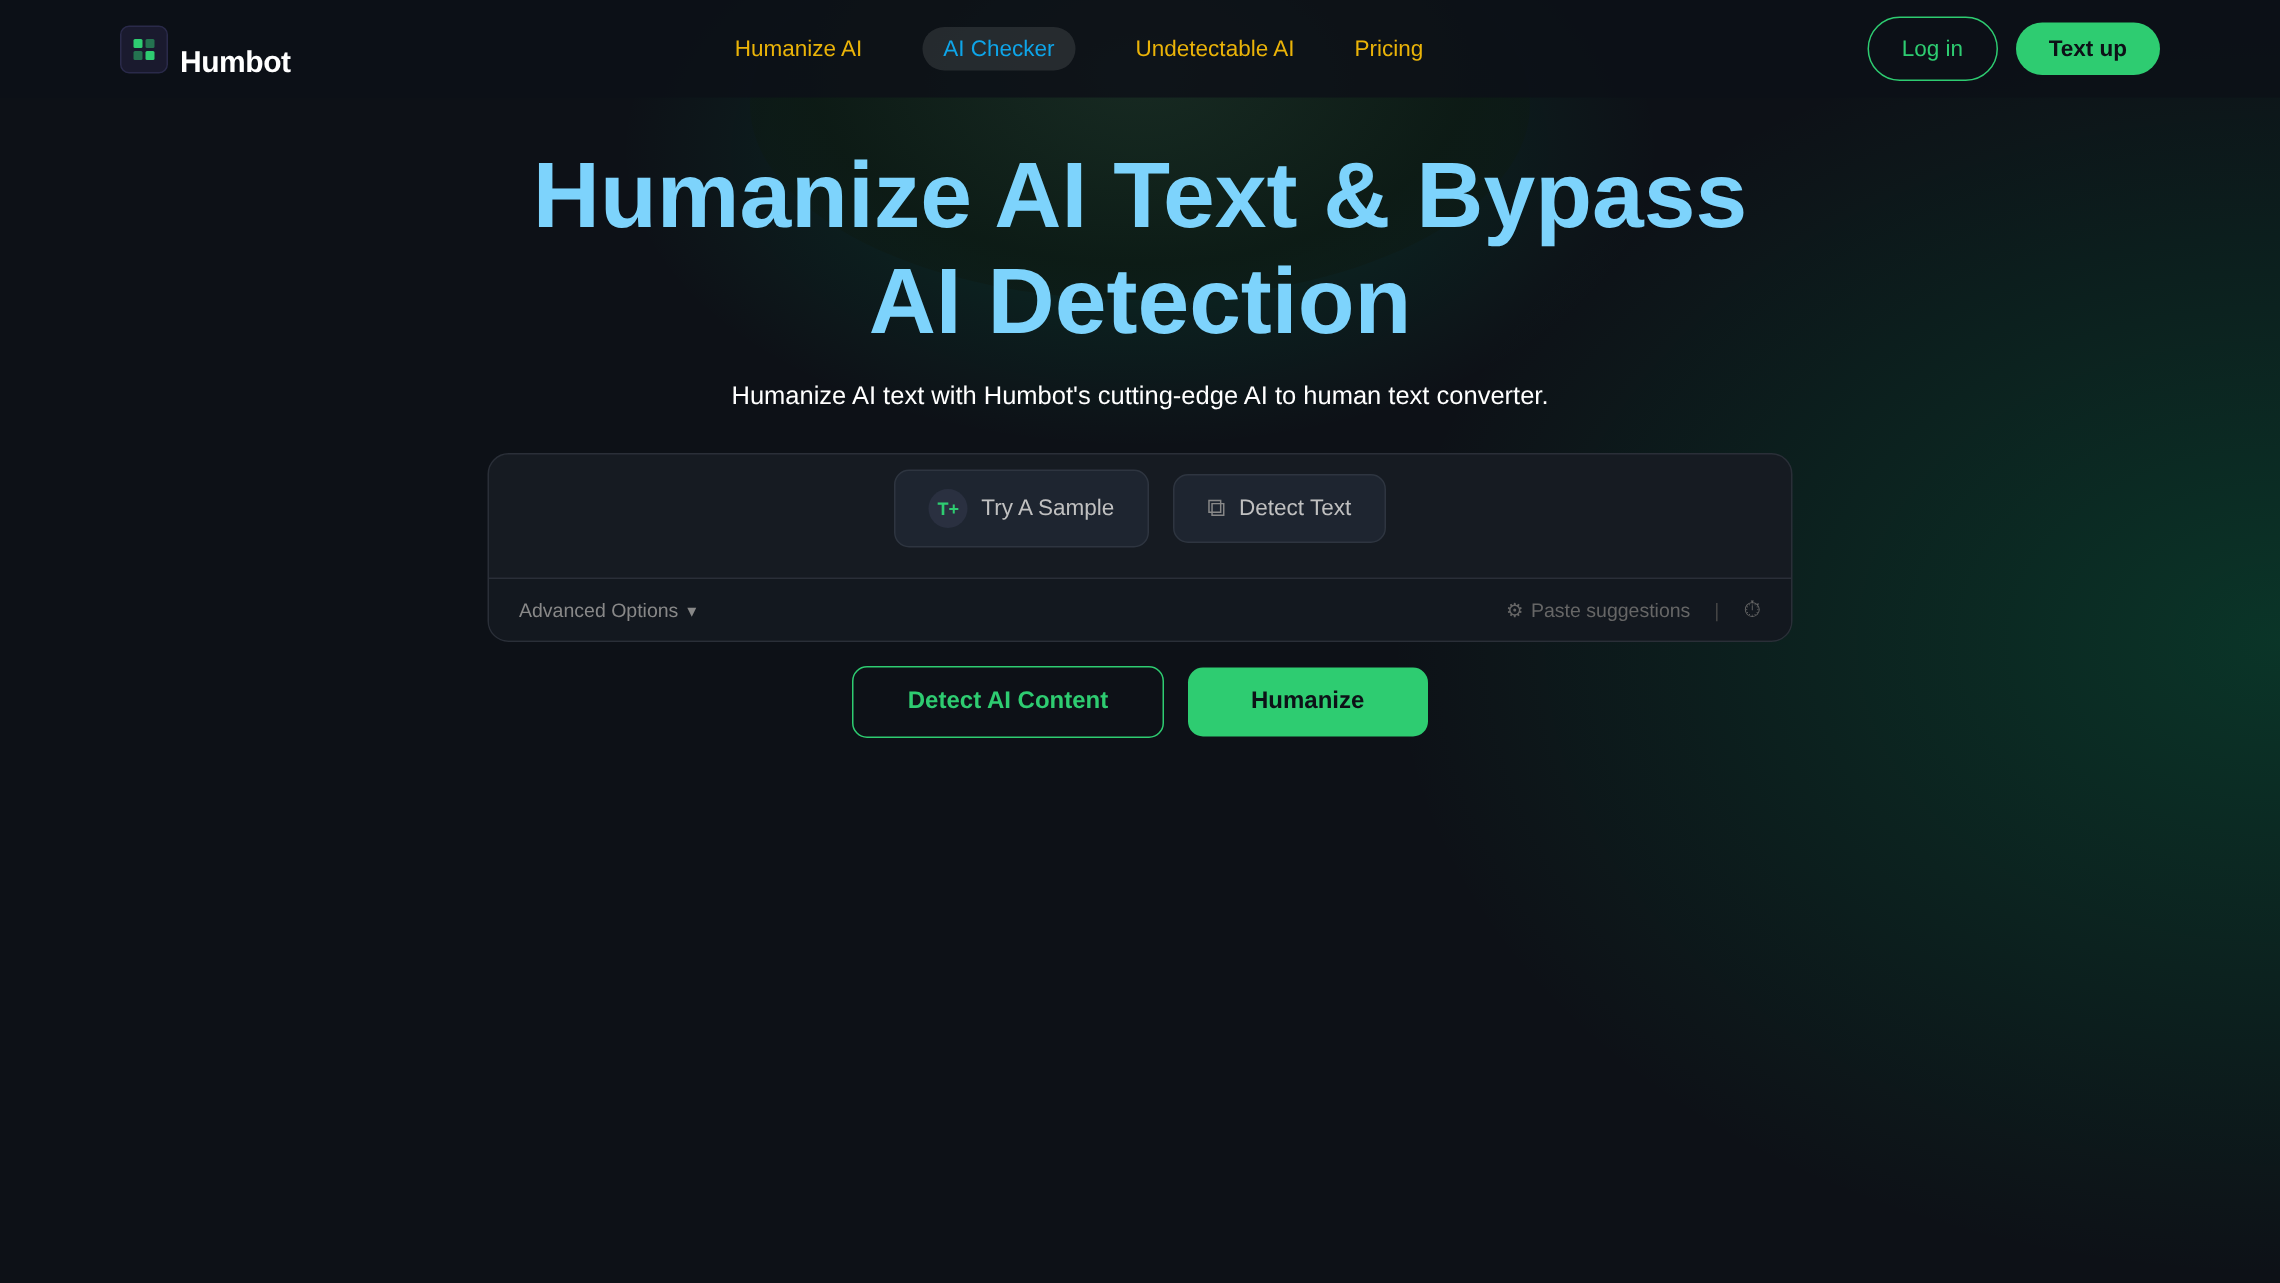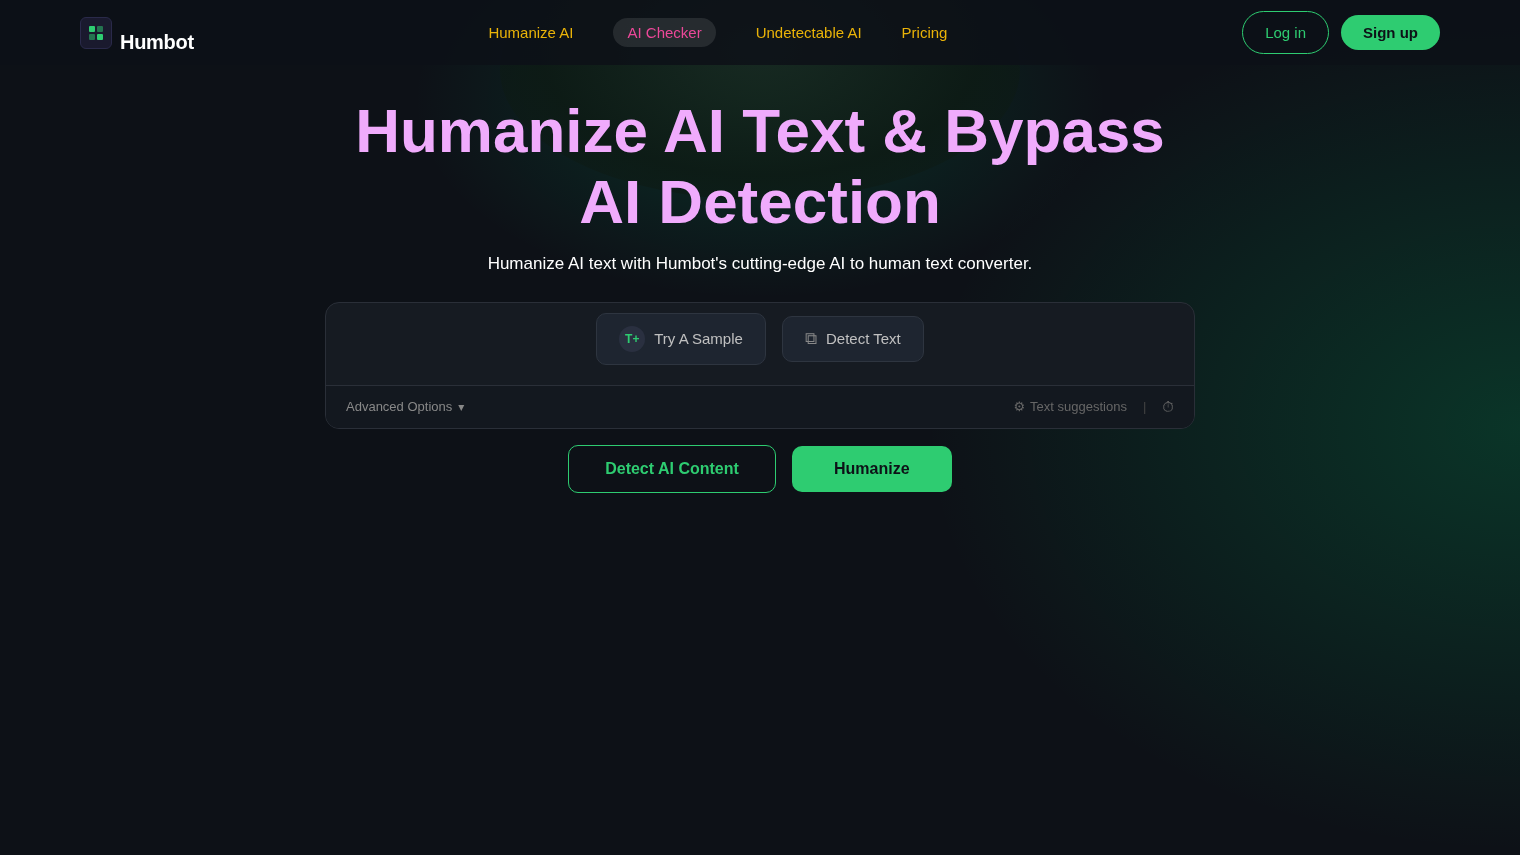--- a/index.html
+++ b/index.html
@@ -107,21 +107,21 @@
 
     .nav-link {
       color: #eab308;
       font-size: 15px;
       font-weight: 400;
       text-decoration: none;
       cursor: pointer;
     }
 
     .nav-link.active {
-      color: #ec4899;
+      color: #0ea5e9;
       background: rgba(255,255,255,0.1);
       padding: 6px 14px;
       border-radius: 20px;
     }
 
     .nav-actions {
       display: flex;
       align-items: center;
       gap: 12px;
     }
@@ -154,21 +154,21 @@
       z-index: 5;
       display: flex;
       flex-direction: column;
       align-items: center;
       padding-top: 30px;
     }
 
     .hero-title {
       font-size: 62px;
       font-weight: 800;
-      color: #f0abfc;
+      color: #7dd3fc;
       text-align: center;
       line-height: 1.15;
       max-width: 820px;
       margin-bottom: 16px;
     }
 
     .hero-subtitle {
       color: #ffffff;
       font-size: 17px;
       text-align: center;
@@ -345,21 +345,21 @@
 
   <div class="nav-links">
     <a class="nav-link">Humanize AI</a>
     <a class="nav-link active">AI Checker</a>
     <a class="nav-link">Undetectable AI</a>
     <a class="nav-link">Pricing</a>
   </div>
 
   <div class="nav-actions">
     <button class="btn-login">Log in</button>
-    <button class="btn-signup">Sign up</button>
+    <button class="btn-signup">Text up</button>
   </div>
 </nav>
 
 <main class="main">
   <h1 class="hero-title">Humanize AI Text &amp; Bypass AI Detection</h1>
   <p class="hero-subtitle">Humanize AI text with Humbot's cutting-edge AI to human text converter.</p>
 
   <div class="editor-card">
 
     <div class="editor-buttons">
@@ -376,21 +376,21 @@
     </div>
 
     <div class="editor-footer">
       <div class="advanced-options">
         <span>Advanced Options</span>
         <span class="chevron-down"></span>
       </div>
       <div class="footer-right">
         <span>
           <span style="color:#666;">⚙</span>
-          <span>Text suggestions</span>
+          <span>Paste suggestions</span>
         </span>
         <span class="divider">|</span>
         <span style="font-size:15px; color:#666;">⏱</span>
       </div>
     </div>
   </div>
 
   <div class="bottom-buttons">
     <button class="btn-detect">Detect AI Content</button>
     <button class="btn-humanize">Humanize</button>

